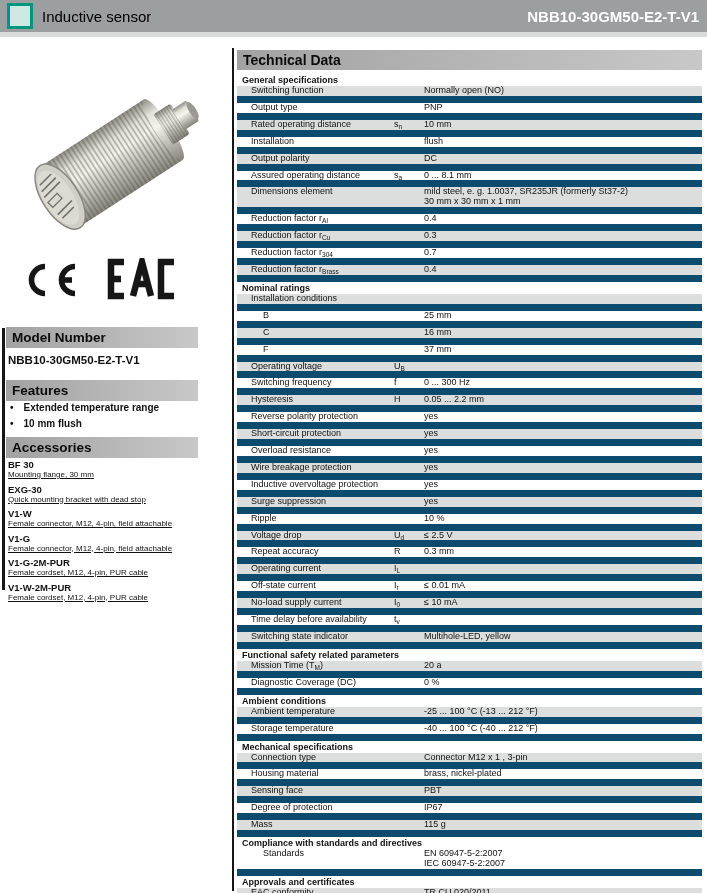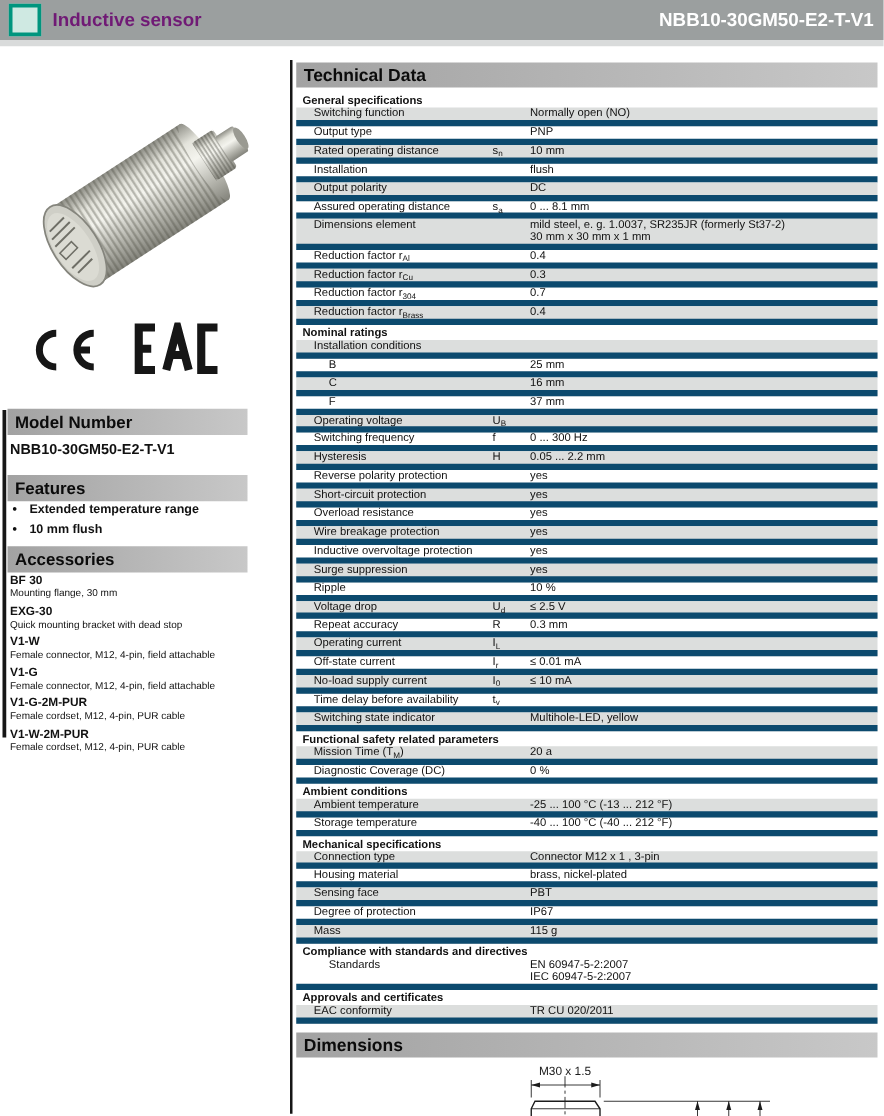--- a/index.html
+++ b/index.html
@@ -4,21 +4,21 @@
 <style>
   html,body{margin:0;padding:0;}
   body{
     width:707px;height:893px;position:relative;overflow:hidden;background:#fff;
     font-family:"Liberation Sans","DejaVu Sans",sans-serif;color:#111;
   }
   
   .topbar{position:absolute;left:0;top:0;width:707px;height:32px;background:#9b9f9f;
     display:flex;align-items:center;}
   .logo-sq{width:20px;height:20px;margin-left:7px;background:#cfe9e2;border:3px solid #00957e;}
-  .topbar .title{font-size:15px;font-weight:bold;color:#701a75;margin-left:9px;flex:1;}
+  .topbar .title{font-size:15px;font-weight:normal;color:#000000;margin-left:9px;flex:1;}
   .topbar .model{font-size:15px;font-weight:bold;color:#fff;margin-right:8px;}
   .topshadow{position:absolute;left:0;top:32px;width:707px;height:5px;background:#d9dbdb;}
 
   
   .col-divider{position:absolute;left:232px;top:48px;width:2px;height:843px;background:#161616;}
   .left-edge-line{position:absolute;left:2px;top:328px;width:3px;height:262px;background:#161616;}
 
   
   .secbar{background:linear-gradient(90deg,#a2a2a2,#c8c8c8);font-weight:bold;color:#0b0b0b;
     padding-left:6px;box-sizing:border-box;}
@@ -26,31 +26,31 @@
   .secbar.right{width:465px;height:20px;font-size:14px;line-height:20px;}
 
   
   .model-number-value{position:absolute;left:8px;top:354px;font-size:11.5px;font-weight:bold;}
   .features-list{position:absolute;left:10px;top:400px;width:218px;}
   .feature-item{font-size:10px;font-weight:bold;line-height:16px;display:flex;}
   .feature-item::before{content:"•";margin-right:10px;font-size:10px;}
   .accessories-list{position:absolute;left:8px;top:459px;width:220px;}
   .acc-item{margin-bottom:4px;}
   .acc-name{font-size:9.5px;font-weight:bold;line-height:11px;}
-  .acc-desc{font-size:8px;line-height:9.5px;}
+  .acc-desc{font-size:8px;line-height:9.5px;text-decoration:underline;}
   .photo-wrap{position:absolute;left:18px;top:62px;width:200px;height:195px;}
   .mark-ce{position:absolute;left:22px;top:262px;}
   .mark-eac{position:absolute;left:106px;top:258px;}
 
   
   .rightcol{position:absolute;left:237px;top:50px;width:465px;}
   .tech-table{margin-top:4px;}
   .trow{display:flex;font-size:9px;}
   .thead{font-weight:bold;padding:2px 0 1px 5px;line-height:9px;}
-  .tdata{line-height:9.9px;border-bottom:5px solid #0c4a6e;padding-left:5px;}
+  .tdata{line-height:9.9px;border-bottom:7px solid #0c4a6e;padding-left:5px;}
   .tdata.shade{background:#dcdedd;}
   .c-label{flex:0 0 152px;box-sizing:border-box;padding-left:9px;}
   .lvl2 .c-label{padding-left:21px;}
   .c-sym{flex:0 0 30px;}
   .c-val{flex:1;}
   sub{font-size:6.5px;line-height:0;vertical-align:-2px;}
   .dim-bar{margin-top:7px;}
   .drawing-wrap{position:relative;height:208px;text-decoration:underline;}
   .drawing-wrap svg{position:absolute;left:103px;top:0;}
 

